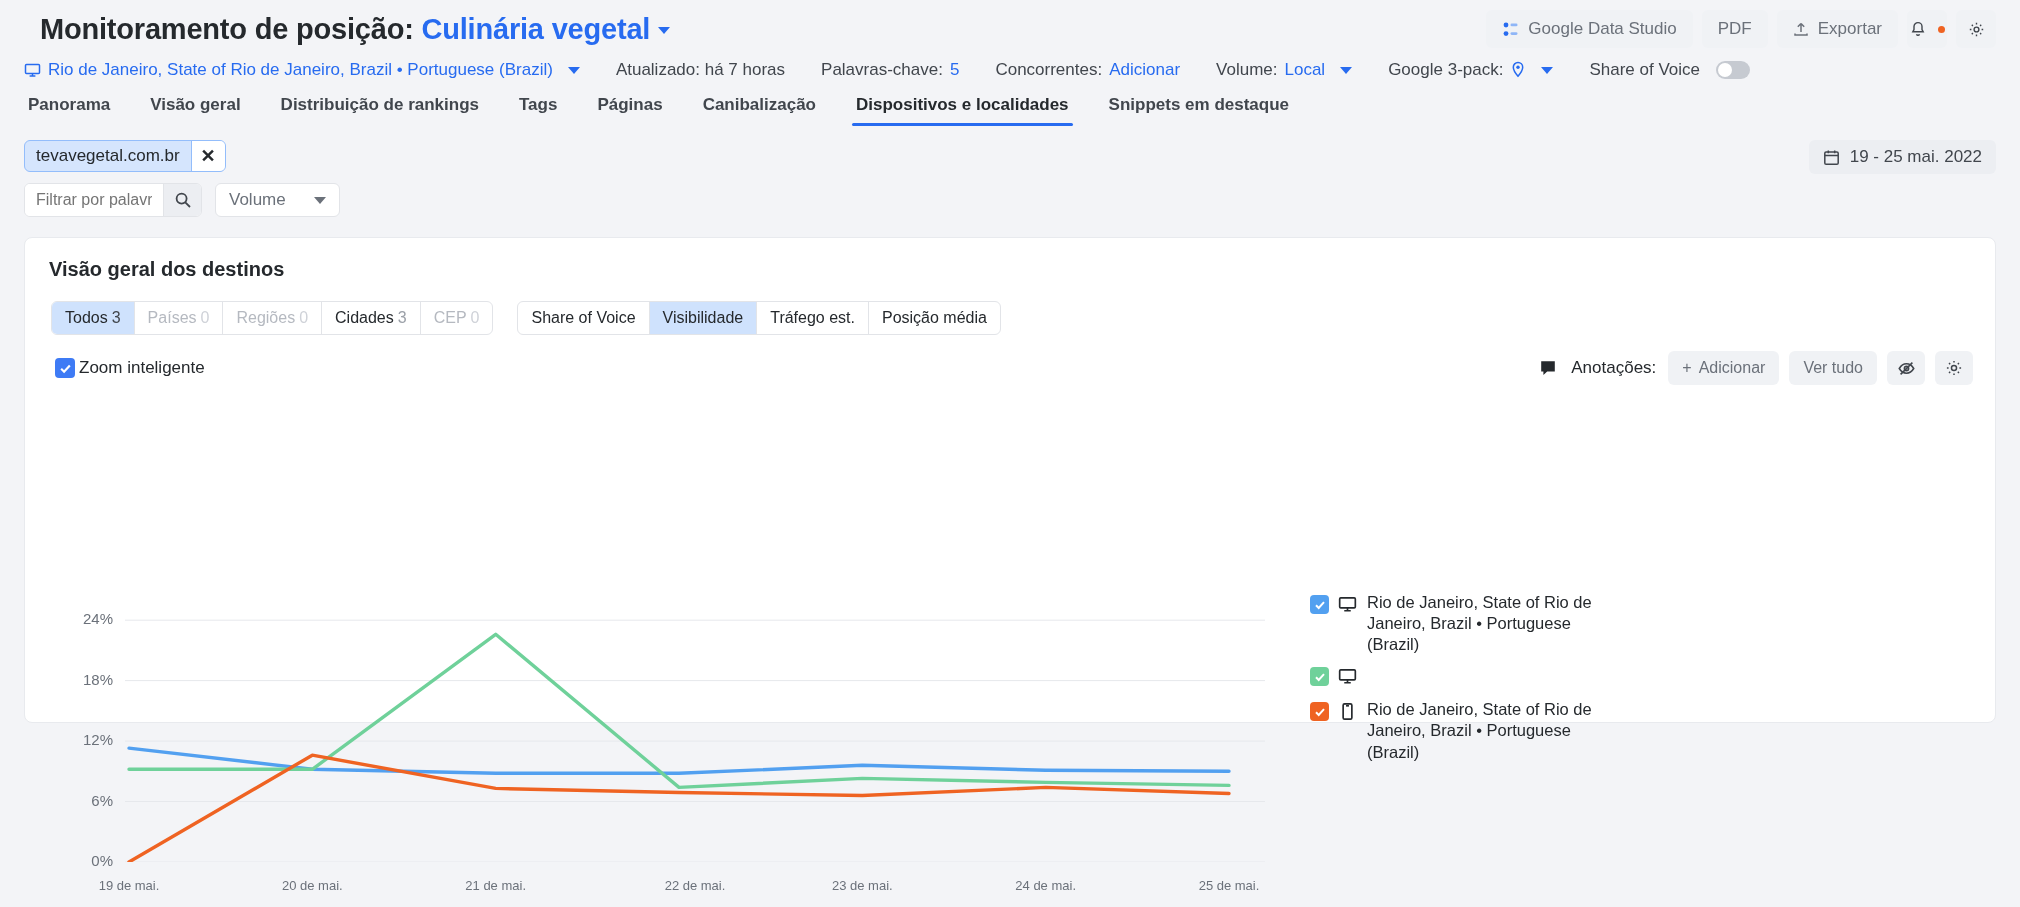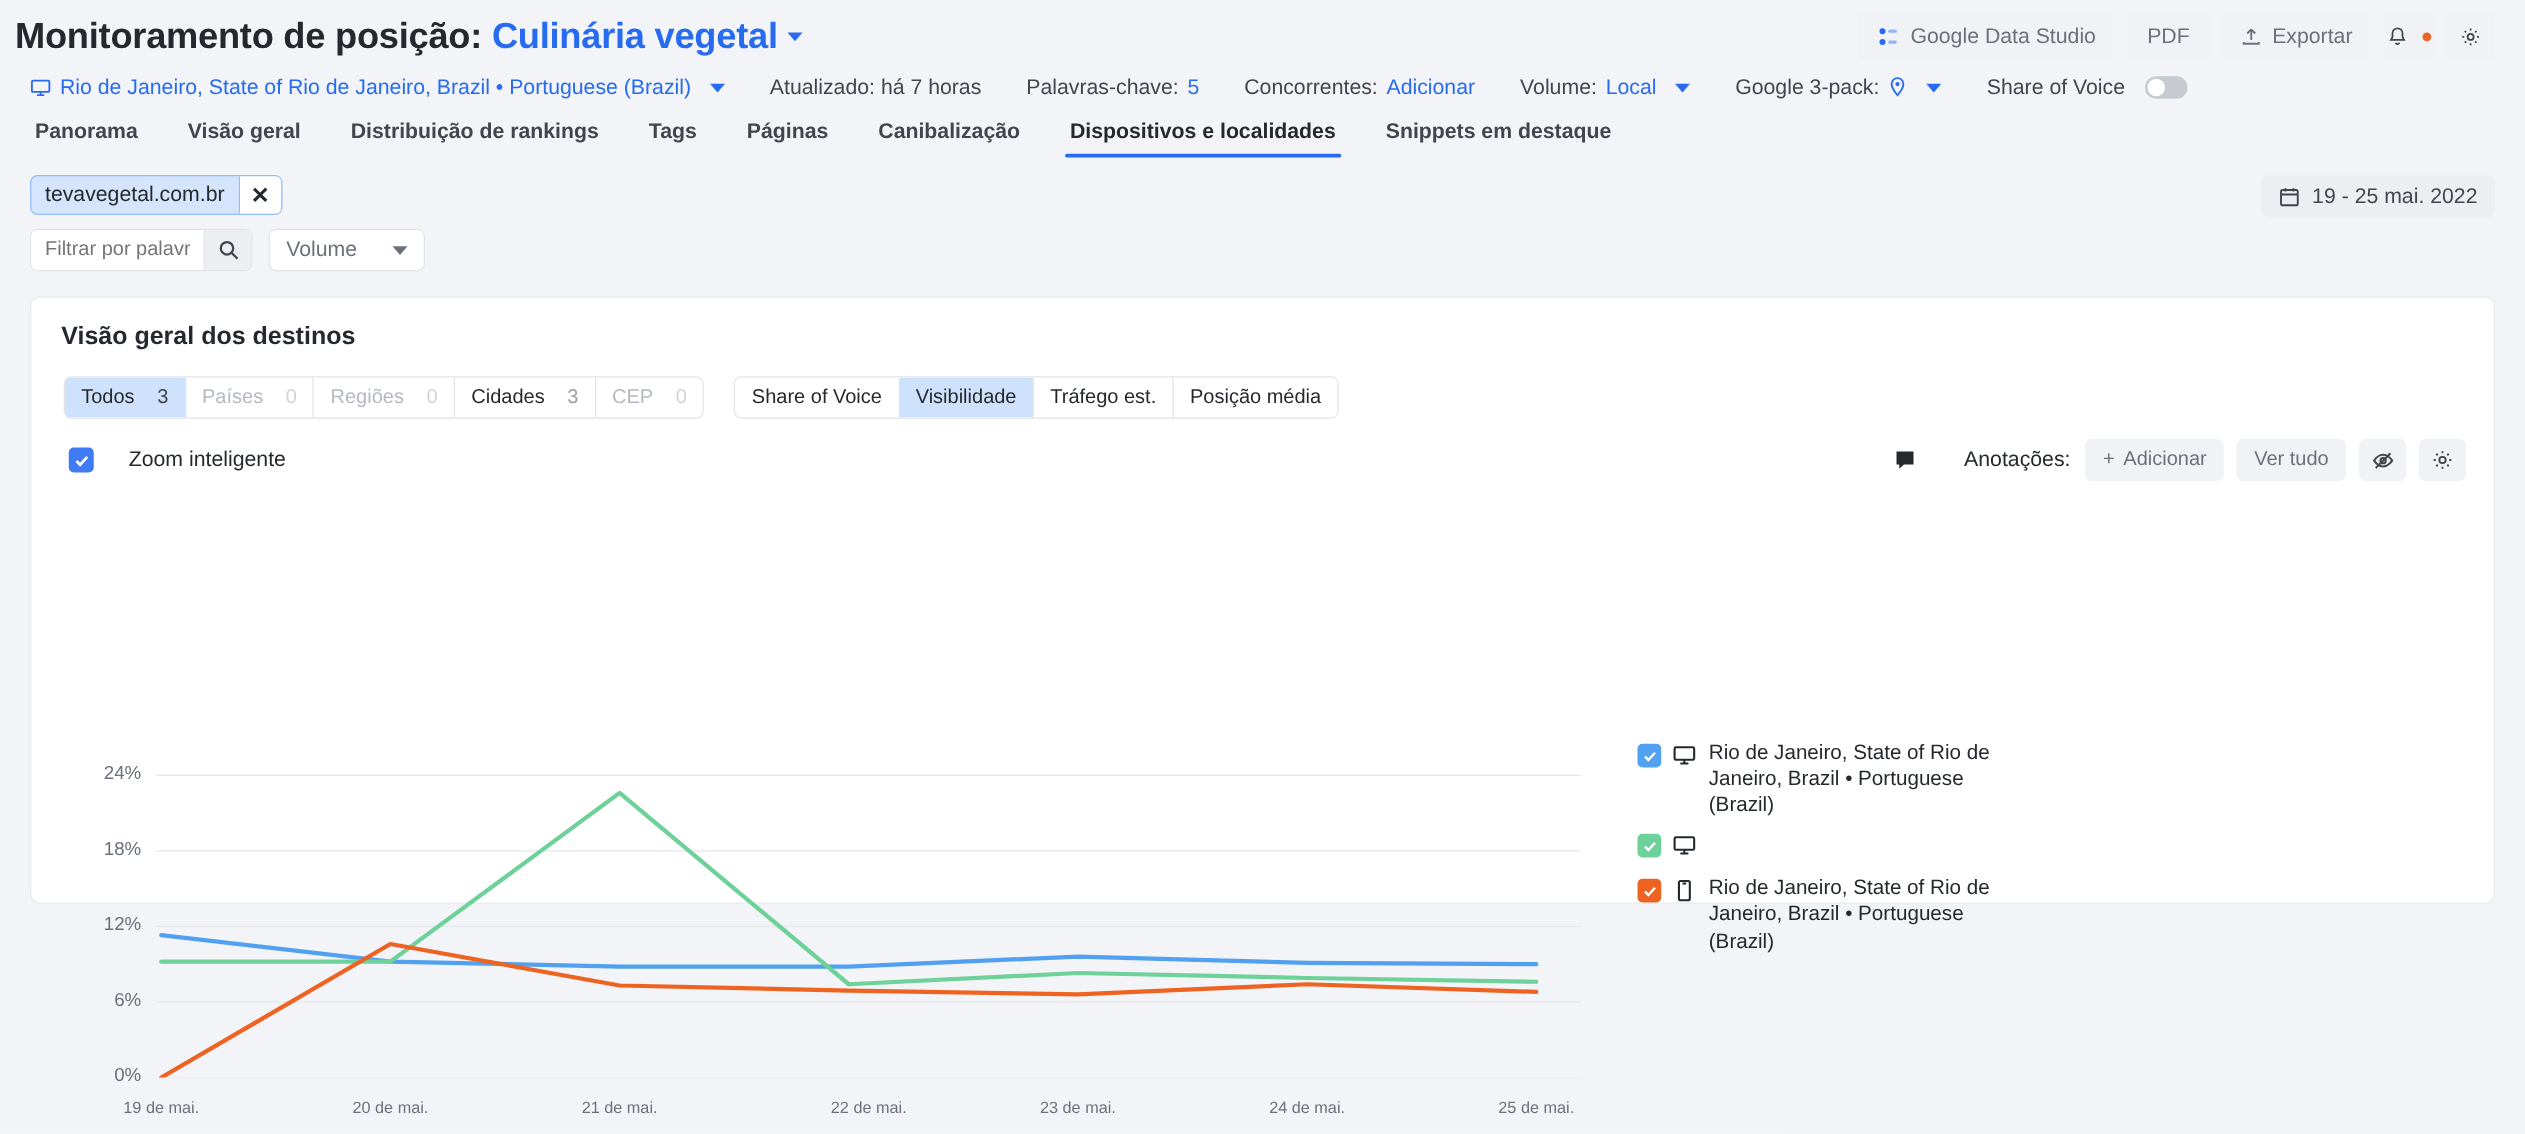--- a/index.html
+++ b/index.html
@@ -6,21 +6,21 @@
   html, body { margin:0; padding:0; }
   body {
     width:2020px; height:907px;
     background:#f3f4f7;
     font-family:"Liberation Sans", sans-serif;
     color:#25292d;
     overflow:hidden;
   }
 
   
-  .topbar { display:flex; align-items:center; padding:10px 24px 0 12px; height:48px; }
+  .topbar { display:flex; align-items:center; padding:10px 24px 0 40px; height:48px; }
   .page-title { font-size:29px; font-weight:700; letter-spacing:-0.2px; white-space:nowrap; }
   .page-title .project { color:#276bf0; font-weight:700; }
   .caret { display:inline-block; width:0;height:0; border-left:6px solid transparent;border-right:6px solid transparent;
            border-top:7px solid #276bf0; margin-left:8px; vertical-align:middle; }
   .caret.grey { border-top-color:#6b717a; }
   .topbar-right { margin-left:auto; display:flex; align-items:center; gap:9px; }
   .btn {
     background:#f0f2f5; border:1px solid transparent; border-radius:6px;
     height:38px; display:flex; align-items:center; gap:9px; padding:0 15px;
     font-size:17px; color:#6b717a; white-space:nowrap; cursor:pointer;
@@ -61,33 +61,33 @@
                 gap:20px;padding:0 13px;font-size:17px;color:#6b717a;cursor:pointer;}
   .daterange { position:absolute; right:24px; top:14px; height:34px; background:#eceef2; border-radius:6px;
                display:flex;align-items:center;gap:10px;padding:0 14px;font-size:17px;color:#41464d;cursor:pointer;}
 
   
   .card { margin:20px 24px 0 24px; background:#fff; border:1px solid #e8eaee; border-radius:8px; height:486px; position:relative; }
   .card-title { font-size:20px; font-weight:700; padding:20px 24px 0 24px; }
 
   .segrow { display:flex; align-items:center; gap:24px; padding:20px 0 0 26px; }
   .seg { display:flex; border:1px solid #e2e4e8; border-radius:6px; overflow:hidden; height:34px; background:#fff;}
-  .seg .opt { display:flex;align-items:center;gap:18px;padding:0 13px;font-size:16px;color:#25292d;
+  .seg .opt { display:flex;align-items:center;gap:4px;padding:0 13px;font-size:16px;color:#25292d;
               border-right:1px solid #e2e4e8;cursor:pointer;white-space:nowrap;}
   .seg .opt:last-child{border-right:0;}
   .seg .opt .cnt{color:#9ba0a8;font-size:16px;}
   .seg .opt.dim{color:#b5b9c0;}
   .seg .opt.dim .cnt{color:#cfd2d8;}
   .seg .opt.sel{background:#cfe2fd;color:#25292d;}
   .seg .opt.sel .cnt{color:#41464d;}
 
   .zoomrow { display:flex; align-items:center; padding:16px 0 0 30px; }
   .cb { width:20px;height:20px;border-radius:4px;background:#3e7bf5;display:flex;align-items:center;justify-content:center;cursor:pointer;}
   .cb svg{width:13px;height:13px;}
-  .zoomrow .lbl { font-size:17px; margin-left:28px; color:#25292d; }
+  .zoomrow .lbl { font-size:17px; margin-left:4px; color:#25292d; }
   .annot { margin-left:auto; display:flex; align-items:center; gap:10px; padding-right:22px; }
   .annot .lbl { font-size:17px; color:#25292d; margin-right:2px; }
   .annot .abtn { background:#f0f2f5;border-radius:6px;height:34px;display:flex;align-items:center;gap:7px;
                  padding:0 14px;font-size:16px;color:#6b717a;cursor:pointer;}
   .annot .abtn.sq{width:38px;padding:0;justify-content:center;}
 
   
   .chartwrap { position:absolute; left:0; top:348px; right:0; bottom:0; }
   .plot { position:absolute; left:100px; top:14px; width:1140px; height:262px; }
   .ylab { position:absolute; font-size:15px; color:#6b717a; text-align:right; width:70px; left:18px; }

